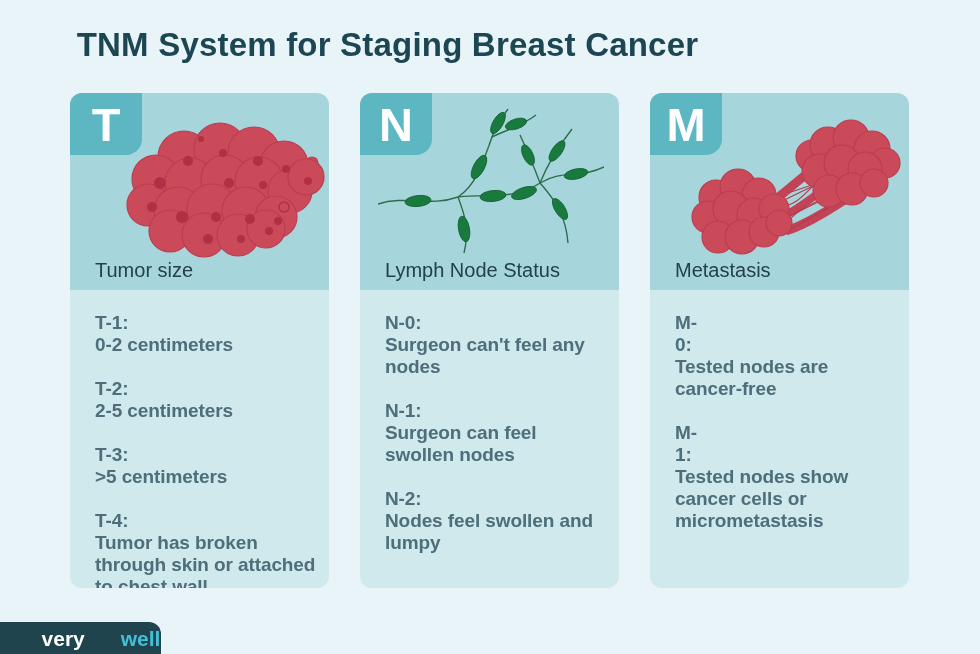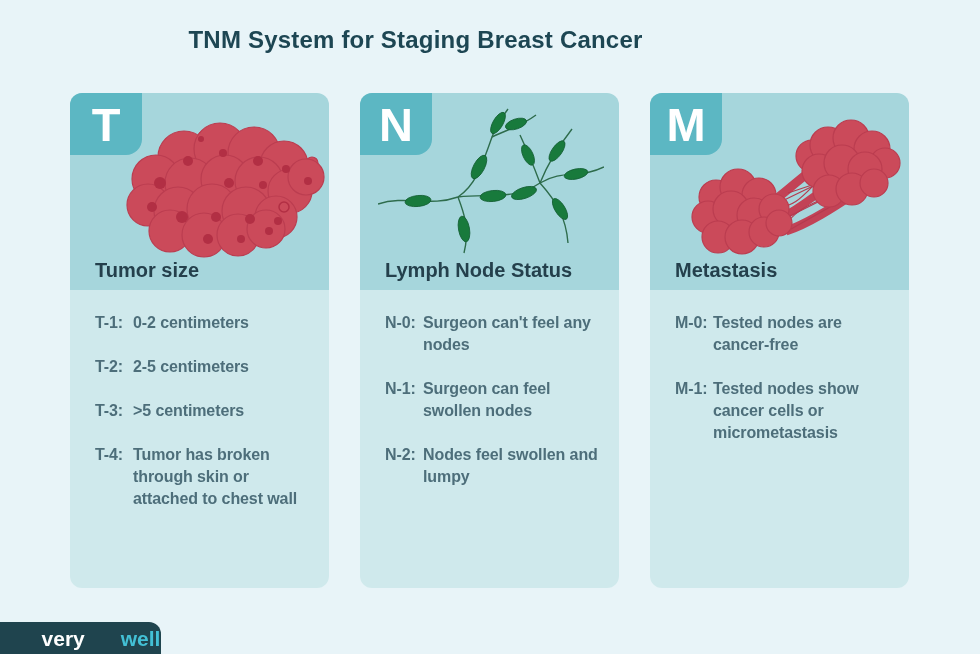--- a/index.html
+++ b/index.html
@@ -3,50 +3,51 @@
 <meta charset="utf-8">
 <style>
   html,body{margin:0;padding:0;}
   body{
     width:980px;height:654px;overflow:hidden;position:relative;
     background:#e8f4f8;
     font-family:"Liberation Sans","DejaVu Sans",sans-serif;
   }
   .page-title{
     position:absolute;top:26px;left:0;width:775px;text-align:center;
-    font-size:24px;font-weight:bold;color:#1d4653;letter-spacing:.2px;margin-left:28px;
+    font-size:33px;font-weight:bold;color:#1d4653;letter-spacing:.2px;
   }
   .cards{
     position:absolute;left:70px;top:93px;display:flex;gap:31px;
   }
   .card{
     width:259px;height:495px;border-radius:12px;overflow:hidden;
     display:flex;flex-direction:column;
   }
   .card-header{
     height:197px;background:#a6d6dc;position:relative;flex-shrink:0;
   }
   .badge{
     position:absolute;top:0;left:0;width:72px;height:62px;
     background:#5cb7c3;border-radius:0 0 16px 0;
     display:flex;align-items:center;justify-content:center;
     color:#ffffff;font-size:47px;font-weight:bold;line-height:1;
   }
   .card-heading{
     position:absolute;left:25px;bottom:8px;
-    font-size:20px;font-weight:bold;color:#24404c;
+    font-size:20px;font-weight:normal;color:#24404c;
   }
   .illu{position:absolute;}
   .card-body{
     flex:1;background:#cfe9ec;padding:22px 12px 0 25px;
   }
   .item{
     display:flex;margin-bottom:22px;
-    font-size:16px;font-weight:bold;line-height:22px;color:#4d6e7a;
+    font-size:19px;font-weight:bold;line-height:22px;color:#4d6e7a;
     letter-spacing:-0.1px;
+    flex-direction:column;
   }
   .item-label{width:38px;flex-shrink:0;}
   .item-text{flex:1;}
   .logo{
     position:absolute;left:0;bottom:0;width:120px;height:32px;
     background:#1f444e;border-radius:0 12px 0 0;
     display:flex;align-items:center;justify-content:center;
     font-size:21px;font-weight:bold;line-height:1;padding-left:41px;
   }
   .logo .p1{color:#ffffff;}

